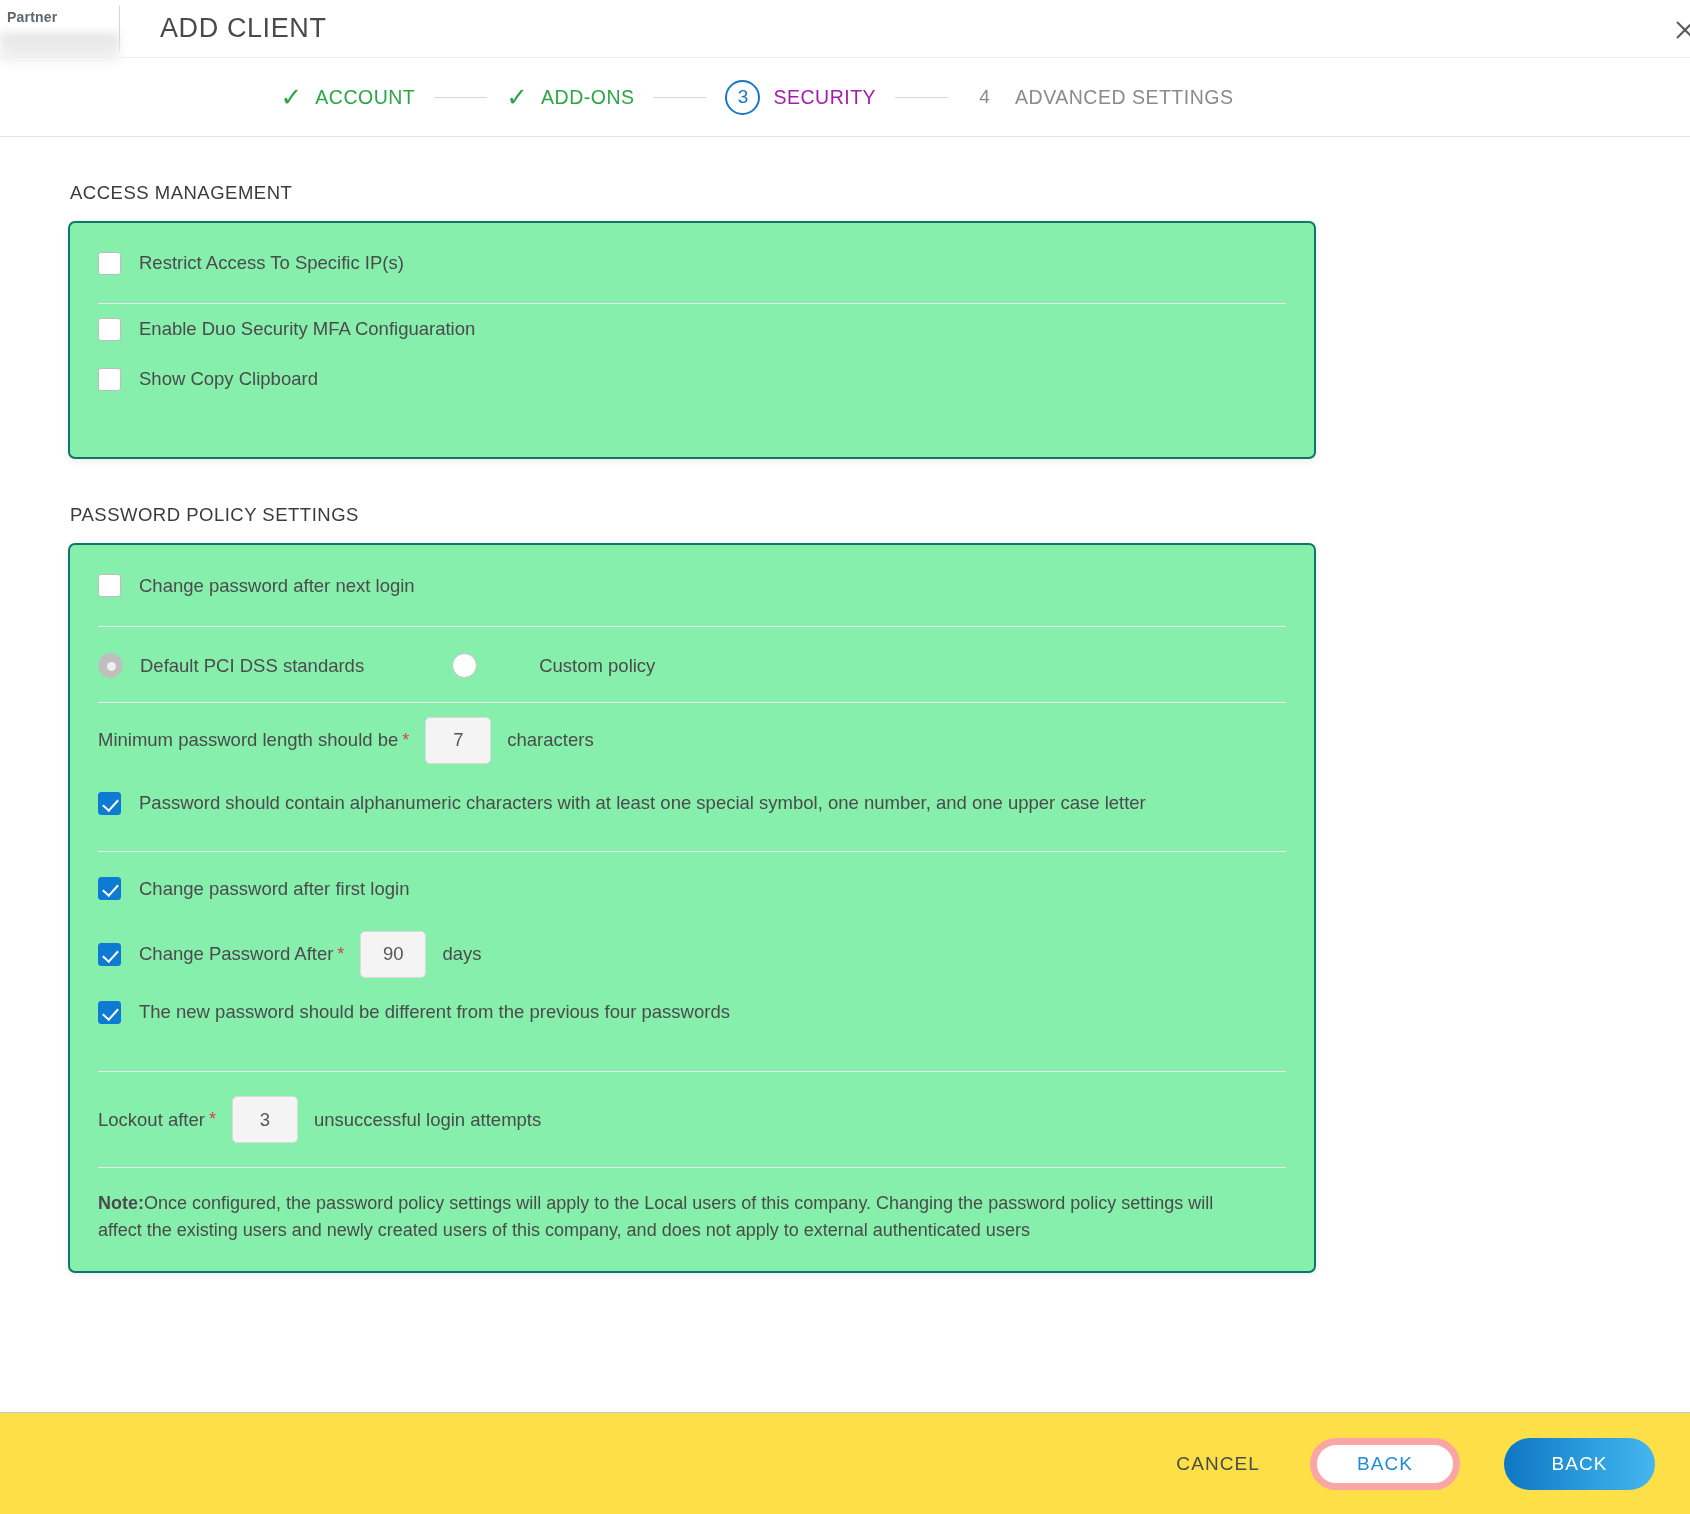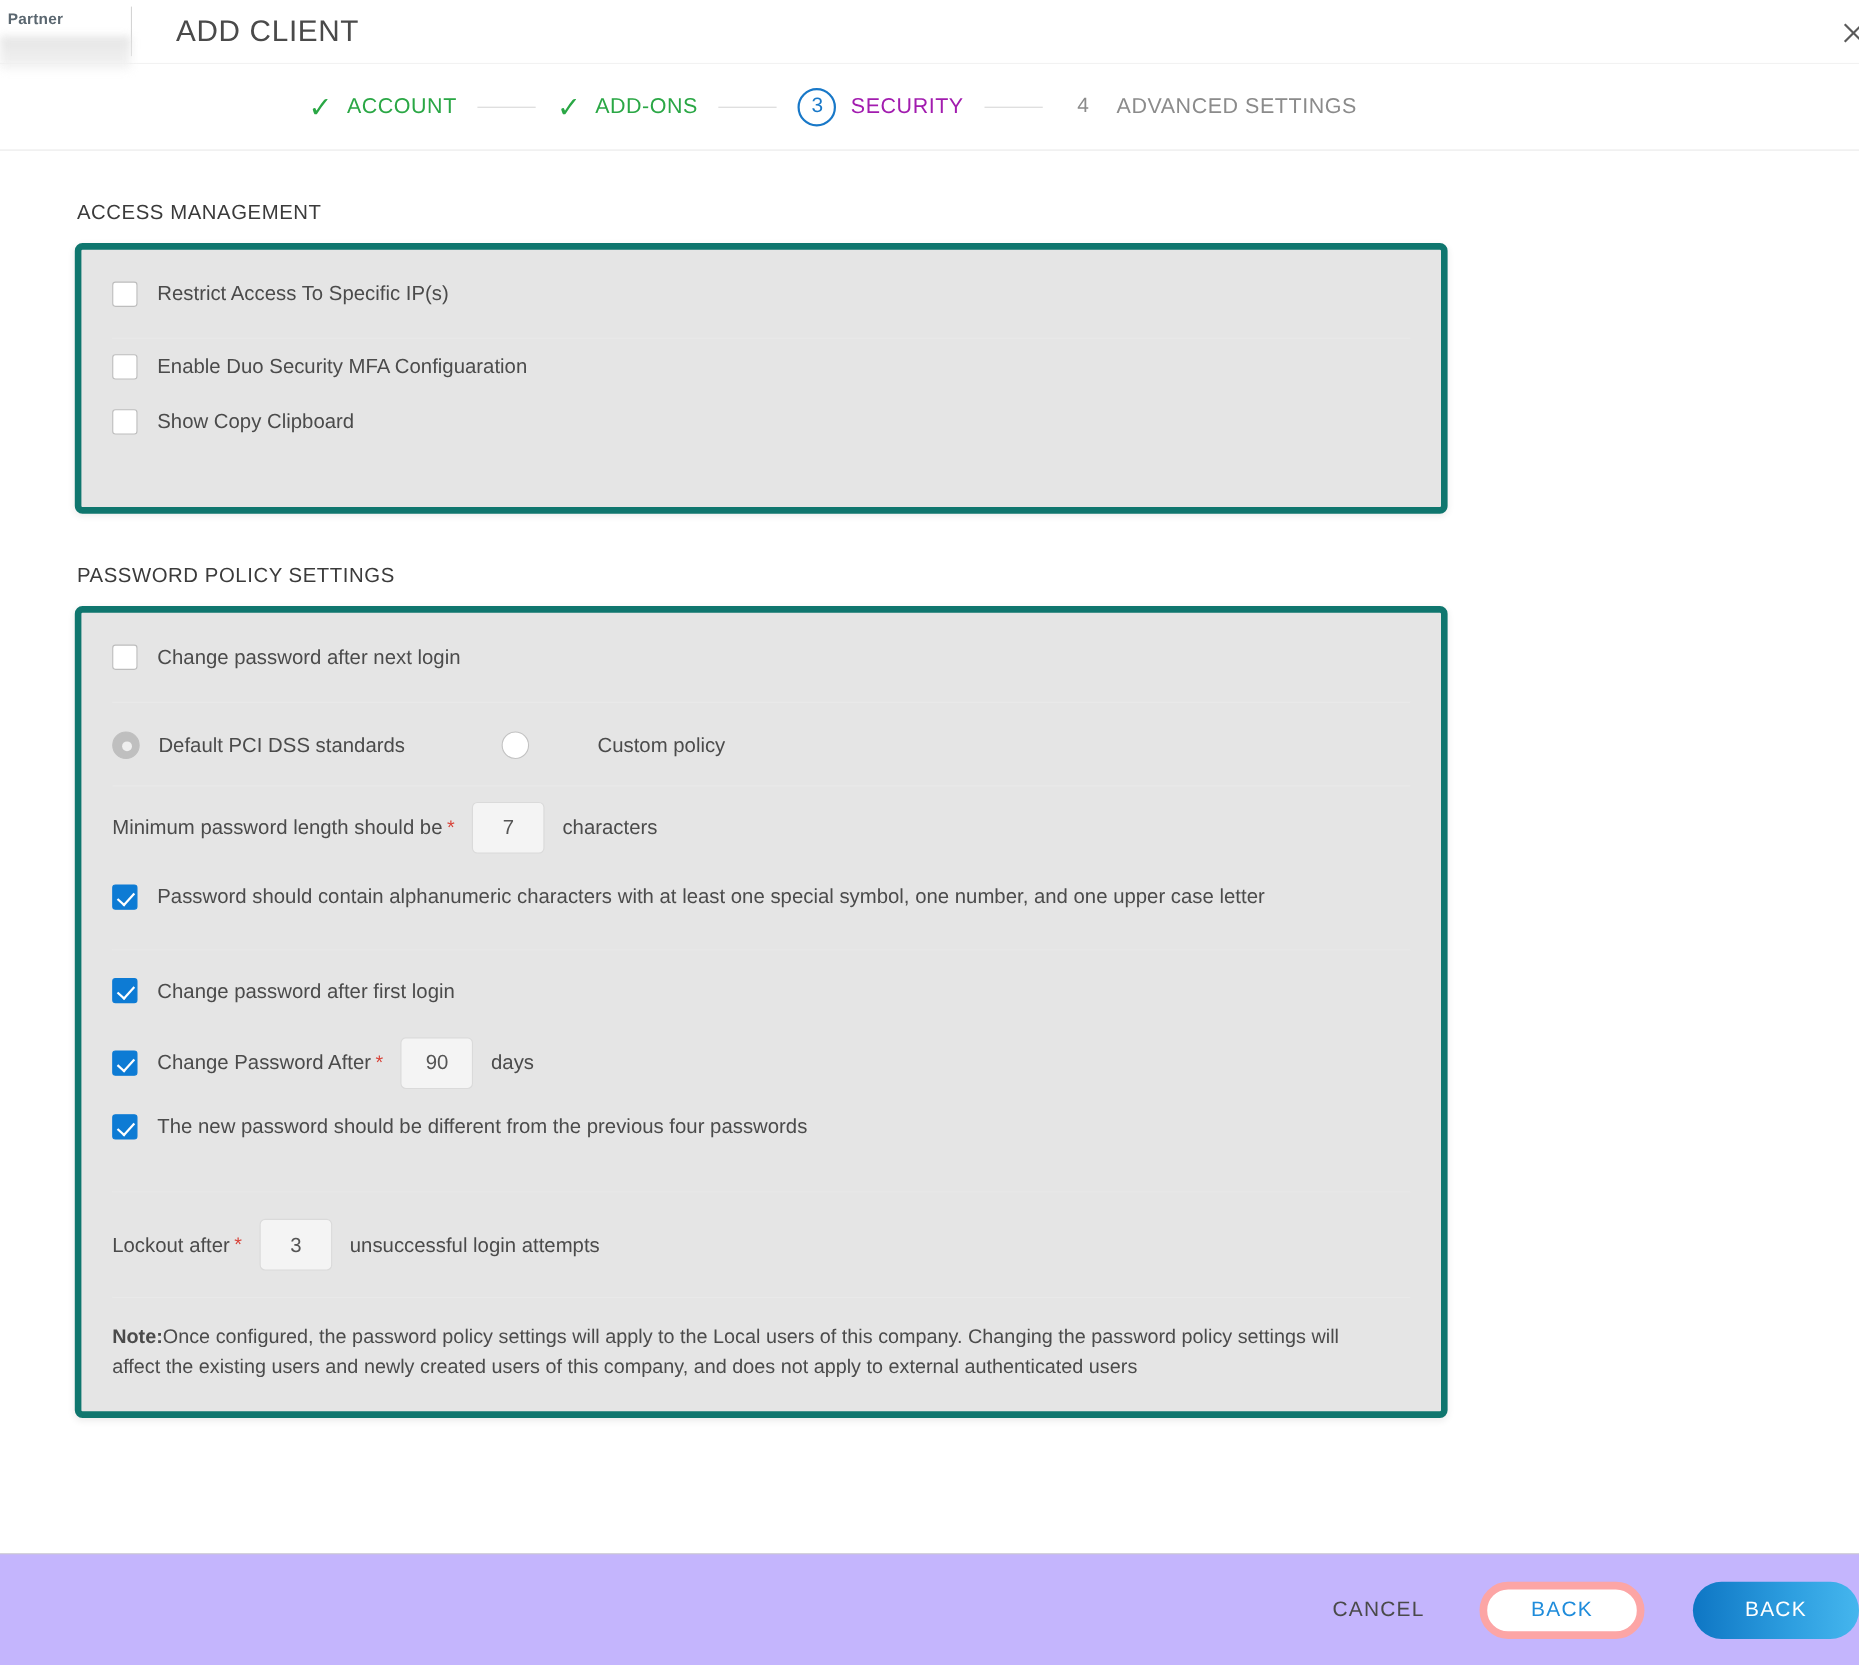--- a/index.html
+++ b/index.html
@@ -123,22 +123,22 @@
   }
   .section-title {
     font-size: 18.5px;
     color: #3b3b3b;
     letter-spacing: .5px;
     margin: 45px 0 17px 70px;
   }
   .card {
     margin-left: 68px;
     width: 1248px;
-    background: #e5e5e5;
-    border: 6px solid #0f766e;
+    background: #86efac;
+    border: 2px solid #0f766e;
     border-radius: 7px;
     box-shadow: 0 2px 7px rgba(0,0,0,.08);
   }
   .card.pwd { padding-bottom: 6px; }
   .row {
     display: flex;
     align-items: center;
     padding: 0 28px;
   }
   .divider {
@@ -219,24 +219,25 @@
     color: #4b4b4b;
     line-height: 1.52;
     max-width: 1215px;
   }
   .note b { font-weight: bold; }
 
   
   .footer {
     height: 102px;
     border-top: 1px solid #c9c9c9;
-    background: #c4b5fd;
+    background: #fde047;
     display: flex;
     align-items: center;
     justify-content: flex-end;
+    padding-right: 35px;
     gap: 0;
   }
   .btn-cancel {
     background: none; border: none;
     font-family: "Liberation Sans", sans-serif;
     font-size: 19px;
     letter-spacing: 1.1px;
     color: #4a4a4a;
     cursor: pointer;
     padding: 10px 22px;

